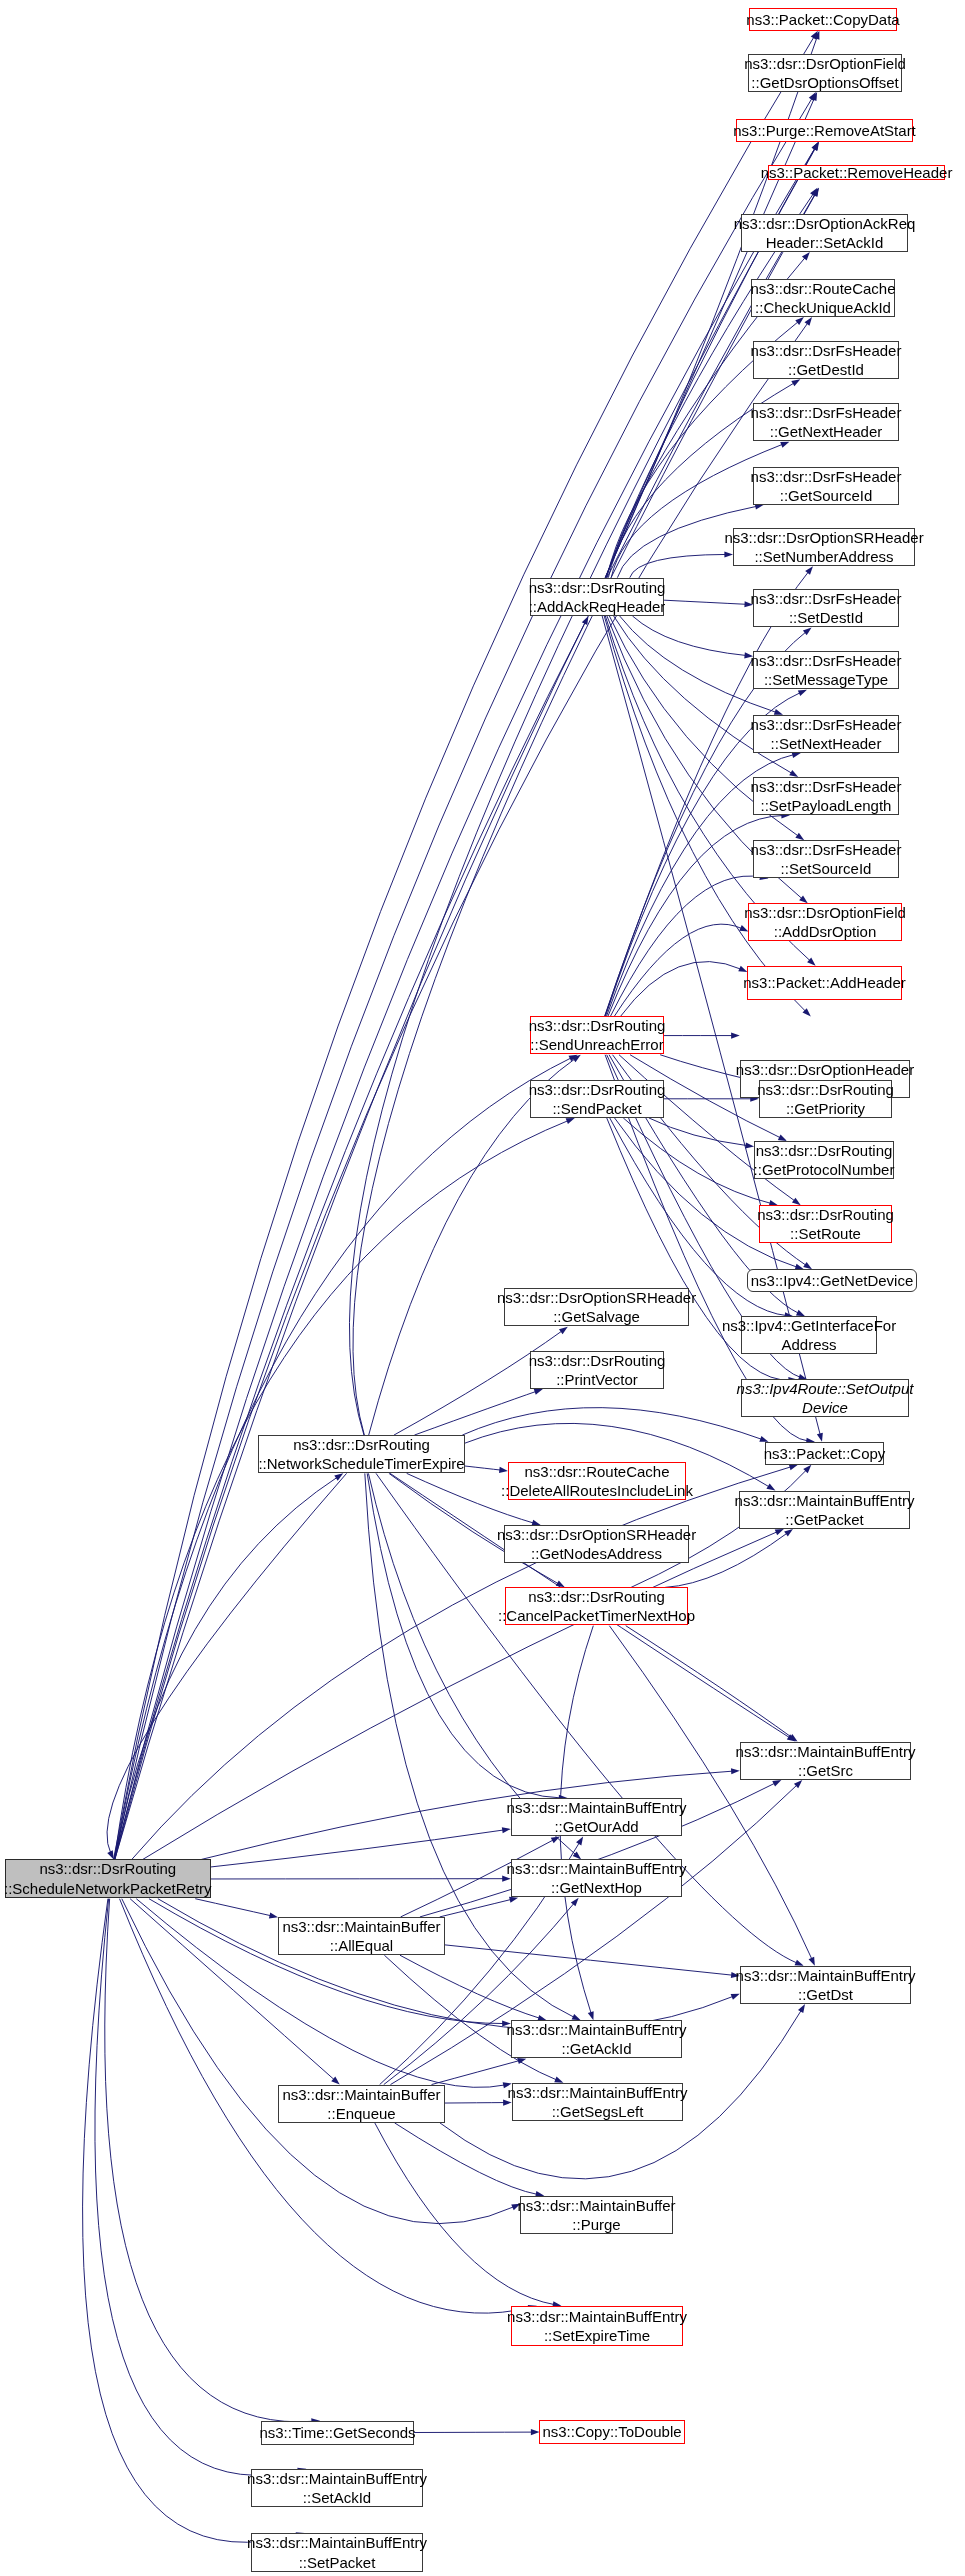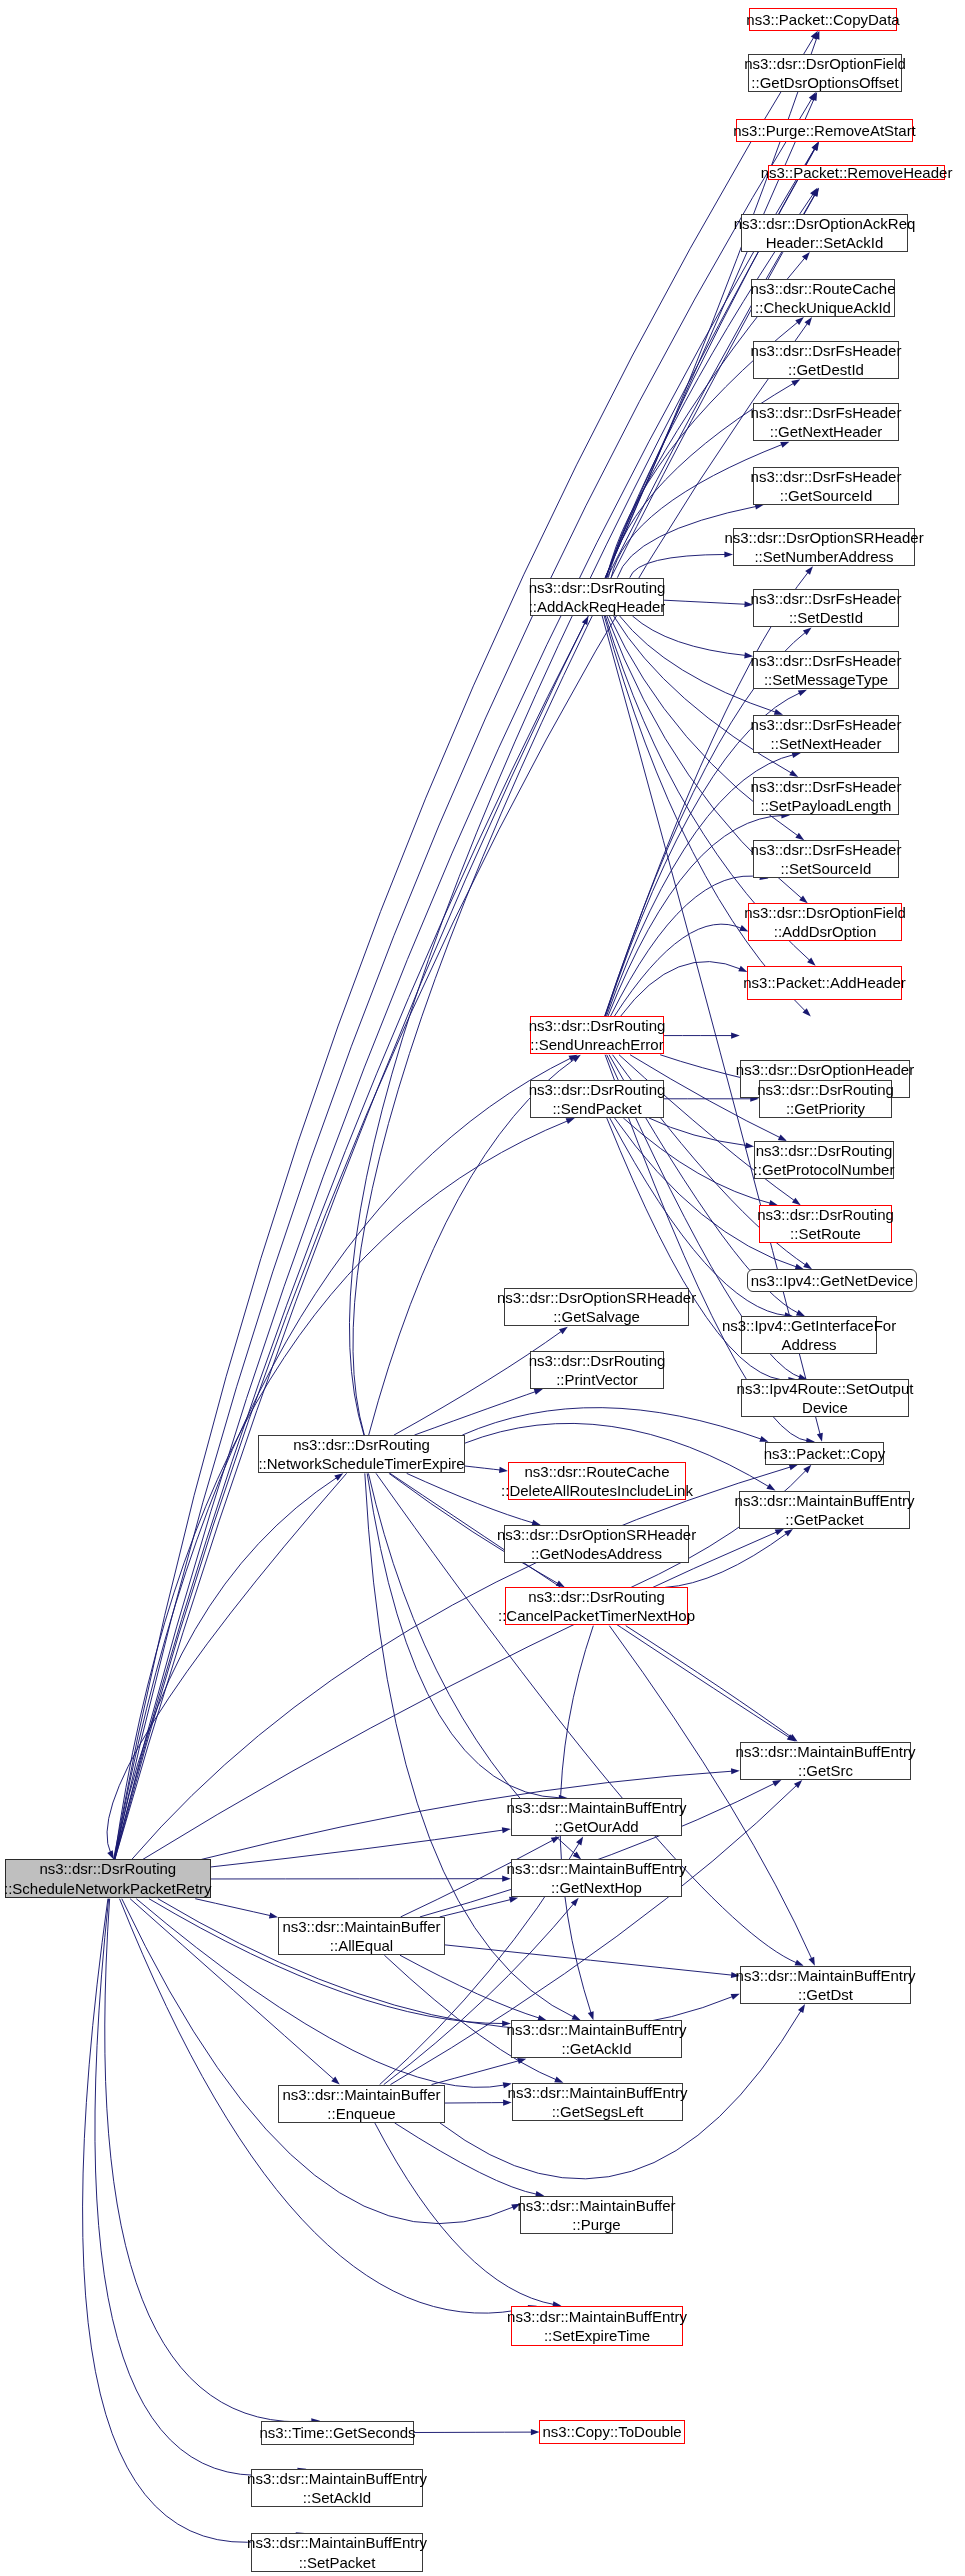--- a/index.html
+++ b/index.html
@@ -304,21 +304,21 @@
 ::GetLength</div>
       <div class="node" style="left: 759px; top: 1080px; width: 133px; height: 38px;">ns3::dsr::DsrRouting
 ::GetPriority</div>
       <div class="node" style="left: 754px; top: 1141px; width: 140px; height: 38px;">ns3::dsr::DsrRouting
 ::GetProtocolNumber</div>
       <div class="node red" style="left: 759px; top: 1205px; width: 133px; height: 38px;">ns3::dsr::DsrRouting
 ::SetRoute</div>
       <div class="node" style="left: 747px; top: 1269px; width: 170px; height: 23px; border-radius: 6px;">ns3::Ipv4::GetNetDevice</div>
       <div class="node" style="left: 741px; top: 1316px; width: 136px; height: 38px;">ns3::Ipv4::GetInterfaceFor
 Address</div>
-      <div class="node" style="left: 741px; top: 1379px; width: 168px; height: 38px;">ns3::Ipv4Route::SetOutput
+      <div class="node" style="left: 741px; top: 1379px; width: 168px; height: 38px; font-style: italic;">ns3::Ipv4Route::SetOutput
 Device</div>
       <div class="node" style="left: 765px; top: 1442px; width: 119px; height: 23px;">ns3::Packet::Copy</div>
       <div class="node" style="left: 739px; top: 1491px; width: 171px; height: 38px;">ns3::dsr::MaintainBuffEntry
 ::GetPacket</div>
       <div class="node" style="left: 740px; top: 1742px; width: 171px; height: 38px;">ns3::dsr::MaintainBuffEntry
 ::GetSrc</div>
       <div class="node" style="left: 740px; top: 1966px; width: 171px; height: 38px;">ns3::dsr::MaintainBuffEntry
 ::GetDst</div>
     </div>
 </div>

